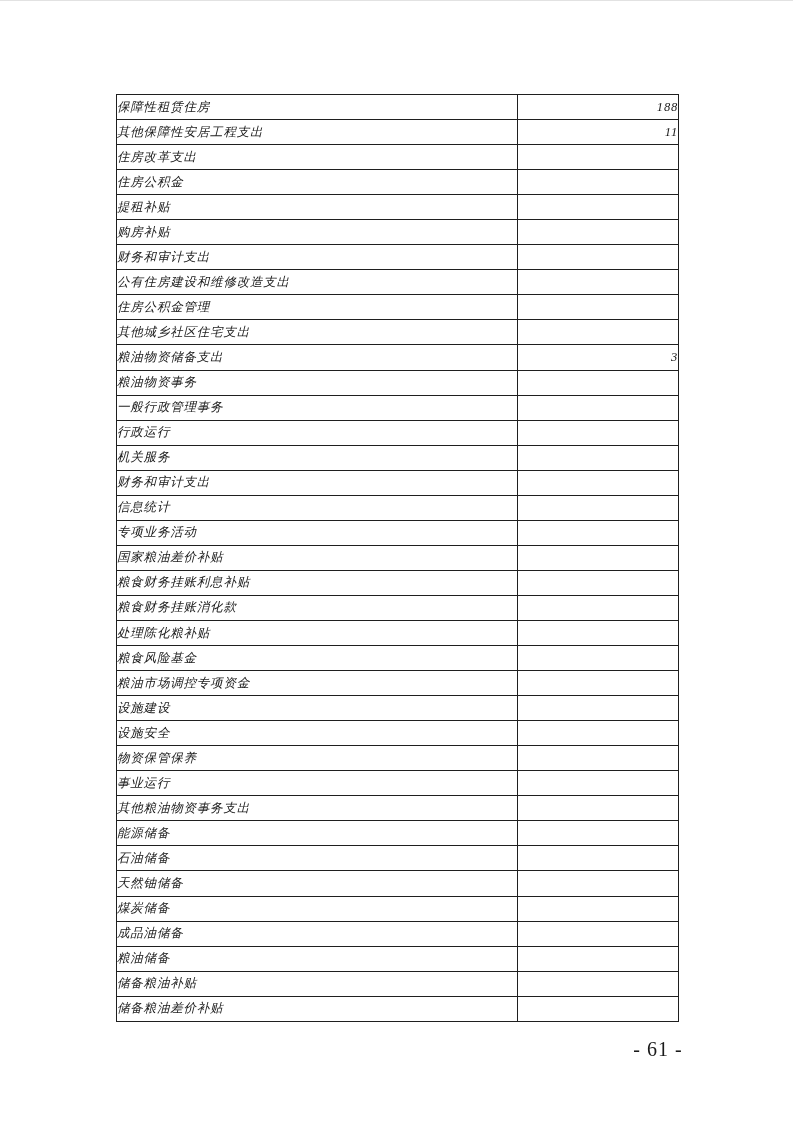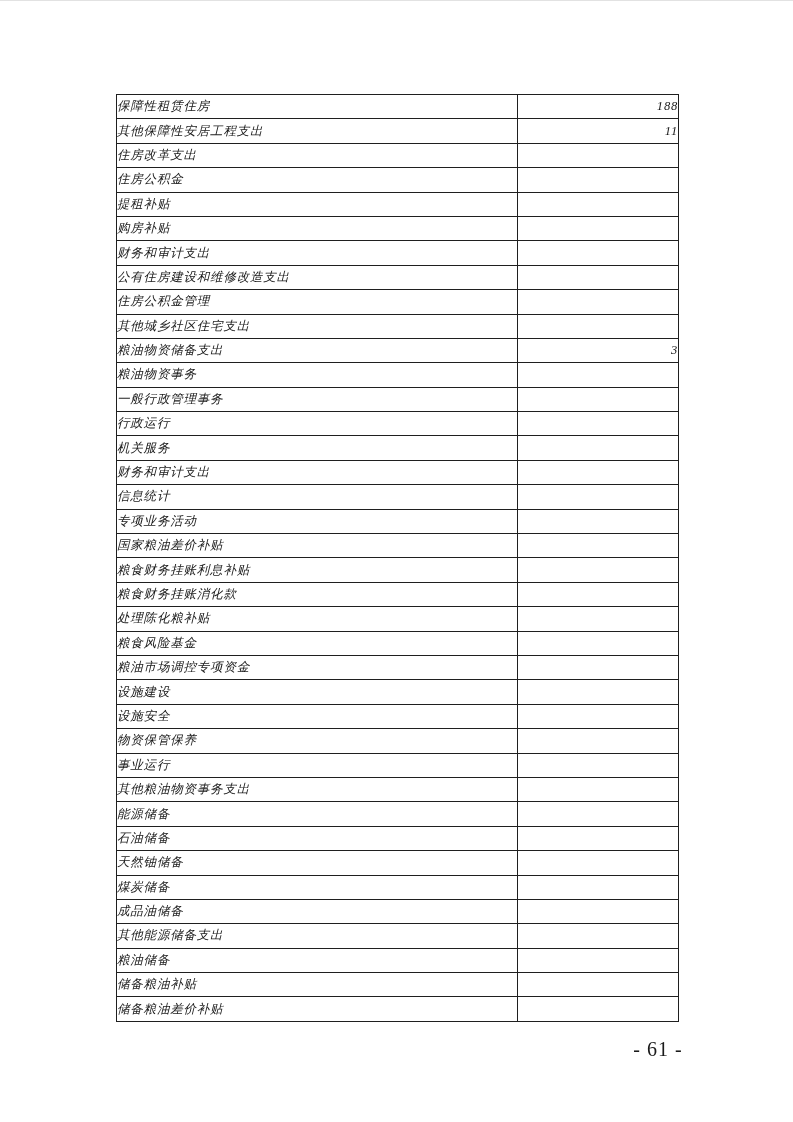--- a/index.html
+++ b/index.html
@@ -201,24 +201,20 @@
   </tr>
       <tr>
     <td class="label indent-2">煤炭储备</td>
     <td class="value"></td>
   </tr>
       <tr>
     <td class="label indent-2">成品油储备</td>
     <td class="value"></td>
   </tr>
       <tr>
-    <td class="label indent-2">其他能源储备支出</td>
-    <td class="value"></td>
-  </tr>
-      <tr>
     <td class="label indent-1">粮油储备</td>
     <td class="value"></td>
   </tr>
       <tr>
     <td class="label indent-2">储备粮油补贴</td>
     <td class="value"></td>
   </tr>
       <tr>
     <td class="label indent-2">储备粮油差价补贴</td>
     <td class="value"></td>

